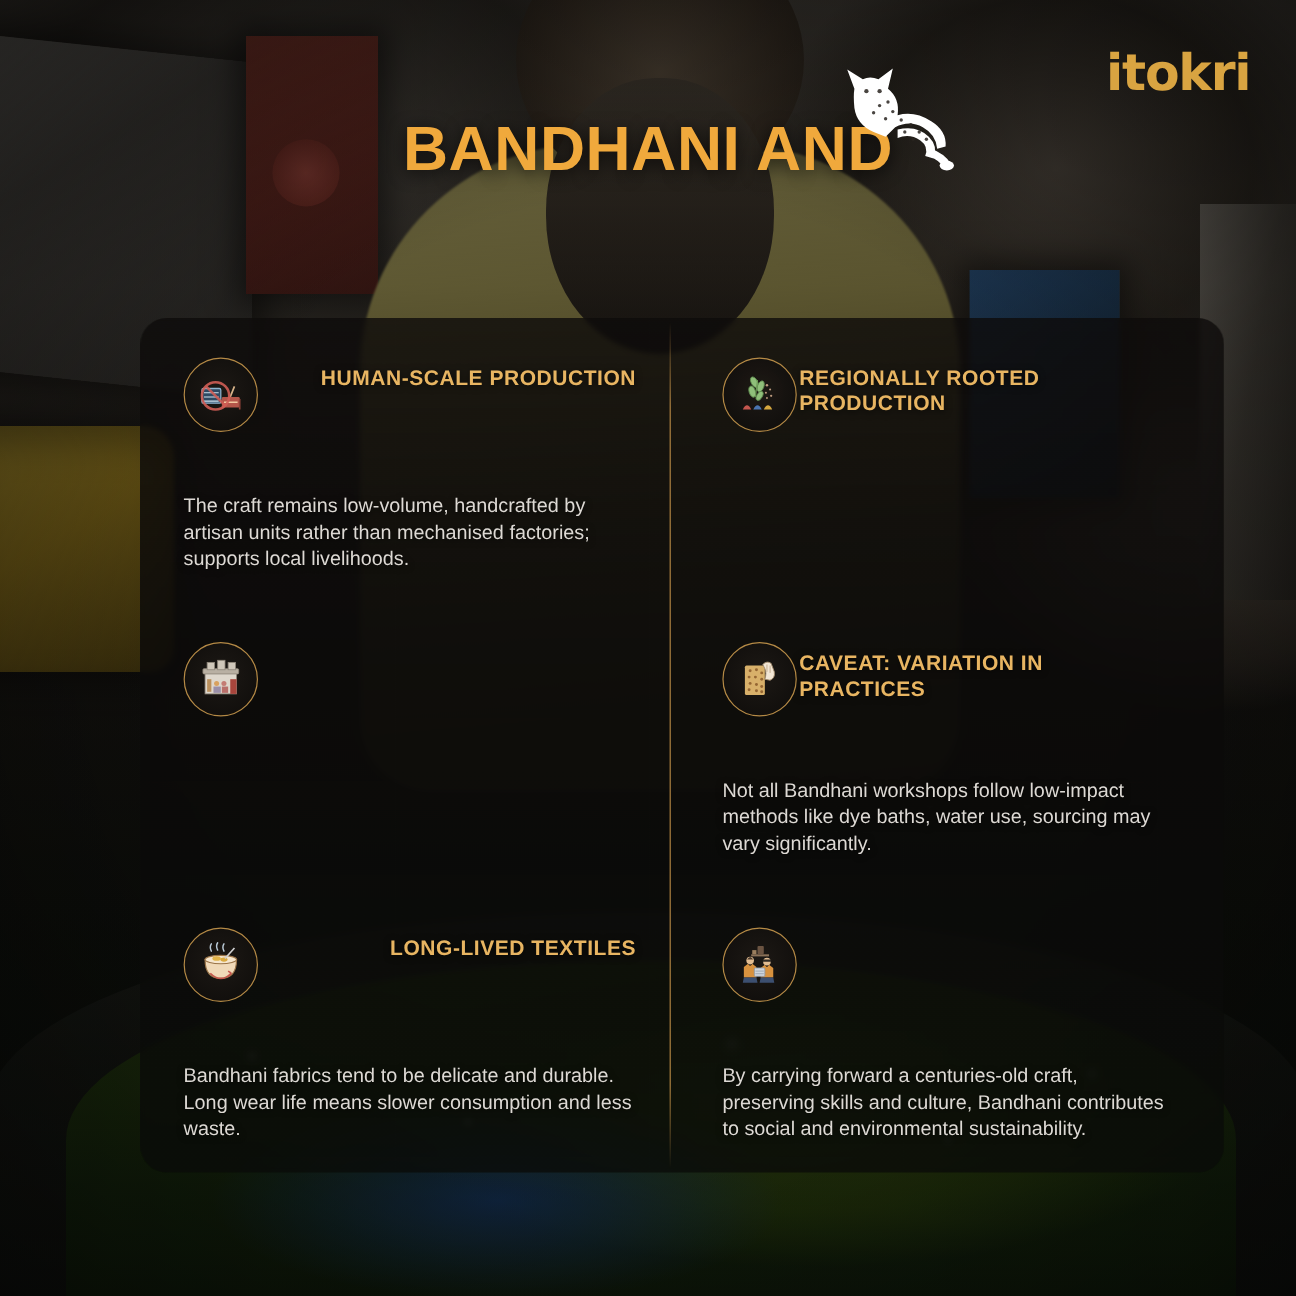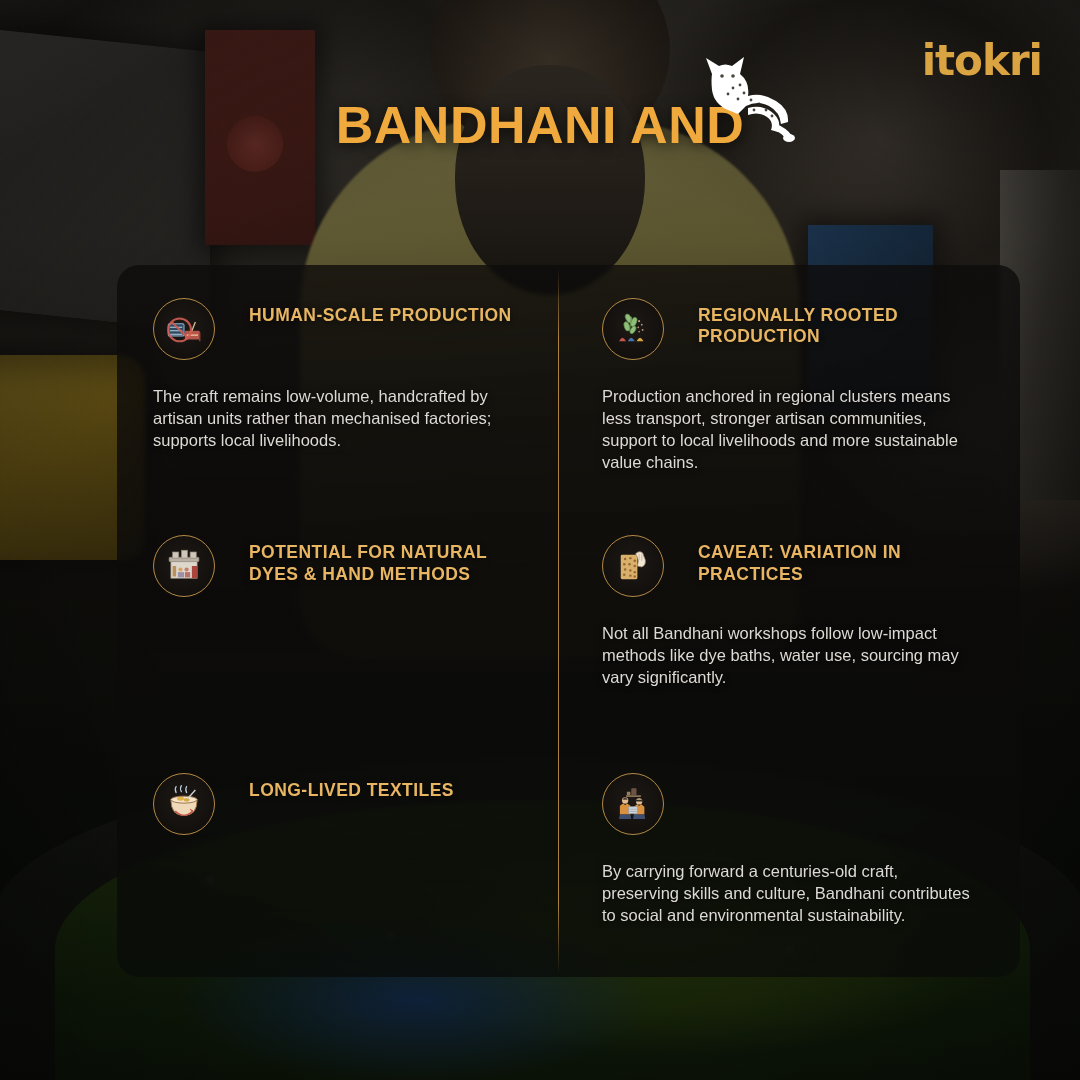--- a/index.html
+++ b/index.html
@@ -104,34 +104,34 @@
   .divider { position:absolute; left:558px; top:268px; width:1px; height:706px;
     background:linear-gradient(180deg, rgba(201,150,75,0) 0%, rgba(201,150,75,.85) 10%, rgba(201,150,75,.85) 90%, rgba(201,150,75,0) 100%); }
 
   
   .grid { position:absolute; left:117px; top:265px; width:903px; height:712px;
     display:grid; grid-template-columns:441px 462px; grid-template-rows:1fr 1fr 1fr; }
 
   .card { position:relative; padding:33px 28px 0 36px; }
   .card.right { padding-left:44px; padding-right:41px; }
 
-  .card-head { display:flex; align-items:flex-start; gap:34px; }
+  .card-head { display:flex; align-items:flex-start; gap:2px;justify-content:space-between; }
 
   .icon-ring { flex:0 0 auto; width:62px; height:62px; border-radius:50%;
     border:1.4px solid #b58a46;
     background:radial-gradient(circle at 50% 45%, rgba(30,26,22,.95) 0%, rgba(14,12,10,.98) 100%);
     display:flex; align-items:center; justify-content:center; overflow:hidden; }
   .icon-ring svg { width:42px; height:42px; display:block; }
 
   .card-title { font-size:17.5px; font-weight:700; line-height:1.22;
     color:#E8B562; letter-spacing:.45px; padding-top:7px;
     text-shadow:0 1px 6px rgba(0,0,0,.6); max-width:330px; }
   .card.right .card-title { max-width:350px; }
 
-  .card-body { margin-top:26px; font-size:16.5px; line-height:1.33;
+  .card-body { margin-top:52px; font-size:16.5px; line-height:1.33;
     color:#ddd9d4; max-width:390px; text-shadow:0 1px 6px rgba(0,0,0,.75); }
   .card.right .card-body { max-width:405px; }
 </style>
 </head>
 <body>
 
 <div id="poster">
 
   <div class="bg-photo">
     <div class="bg-l1"></div>
@@ -225,41 +225,39 @@
                 <circle cx="35" cy="25" r="1.1"></circle>
               <circle cx="31" cy="27" r=".9"></circle>
             </g>
             <path d="M8 38 Q12 30 16 38 Z" fill="#c4564e"></path>
             <path d="M18 38 Q22 30 26 38 Z" fill="#4a74b0"></path>
             <path d="M28 38 Q32 30 36 38 Z" fill="#d6a73f"></path>
           </svg>
         </span>
         <div class="card-title">REGIONALLY ROOTED PRODUCTION</div>
       </div>
-      <div class="card-body">Production anchored in regional clusters means less transport, stronger artisan communities, support to local livelihoods and more sustainable value chains.</div>
     </div>
 
     <div class="card">
       <div class="card-head">
         <span class="icon-ring">
           <svg viewBox="0 0 48 48">
             <rect x="9" y="18" width="30" height="20" fill="#ded7cc" stroke="#8f877b" stroke-width=".8"></rect>
             <rect x="7" y="14" width="34" height="5" rx="1" fill="#b9b0a3" stroke="#8f877b" stroke-width=".8"></rect>
             <rect x="11" y="8" width="7" height="7" fill="#cfc7ba" stroke="#8f877b" stroke-width=".8"></rect>
             <rect x="21" y="6" width="7" height="9" fill="#cfc7ba" stroke="#8f877b" stroke-width=".8"></rect>
             <rect x="31" y="8" width="7" height="7" fill="#cfc7ba" stroke="#8f877b" stroke-width=".8"></rect>
             <rect x="33" y="24" width="6" height="14" fill="#a8453c"></rect>
             <rect x="11" y="24" width="4" height="12" fill="#b98f5c"></rect>
             <circle cx="20" cy="28" r="2.4" fill="#d9a25f"></circle>
             <circle cx="27" cy="28" r="2.4" fill="#c47c74"></circle>
             <rect x="17" y="31" width="7" height="6" fill="#9a8fa8"></rect>
             <rect x="25" y="31" width="6" height="6" fill="#b96f6a"></rect>
           </svg>
         </span>
-        <div class="card-title">POTENTIAL FOR NATURAL DYES &amp; HAND METHODS</div>
       </div>
     </div>
 
     <div class="card right">
       <div class="card-head">
         <span class="icon-ring">
           <svg viewBox="0 0 48 48">
             <rect x="10" y="11" width="19" height="28" rx="1.5" fill="#d8b06a"></rect>
             <g fill="#8a5a2a" opacity=".85">
               <circle cx="15" cy="16" r="1.4"></circle>
@@ -297,20 +295,21 @@
             <ellipse cx="24" cy="19" rx="15" ry="4" fill="#f6e6cd" stroke="#9a7448" stroke-width="1.1"></ellipse>
             <ellipse cx="20" cy="18" rx="4" ry="2.2" fill="#e0b349"></ellipse>
             <ellipse cx="27" cy="19" rx="3.4" ry="2" fill="#d9a93f"></ellipse>
             <path d="M28 18 L37 8" stroke="#cfcfcf" stroke-width="1.6"></path>
             <path d="M14 32 Q24 42 34 32" stroke="#c4564e" stroke-width="1.5" fill="none"></path>
             <path d="M34 32 l-3 -2 m3 2 l-3 3" stroke="#c4564e" stroke-width="1.5" fill="none"></path>
           </svg>
         </span>
         <div class="card-title">LONG-LIVED TEXTILES</div>
       </div>
+      <div class="card-body">Bandhani fabrics tend to be delicate and durable. Long wear life means slower consumption and less waste.</div>
     </div>
 
     <div class="card right">
       <div class="card-head">
         <span class="icon-ring">
           <svg viewBox="0 0 48 48">
             <rect x="16" y="14" width="17" height="2" fill="#8a7158"></rect>
             <rect x="22" y="6" width="6" height="8" rx="1" fill="#6b5442"></rect>
             <rect x="17" y="10" width="4" height="4" fill="#9a7e5e"></rect>
             <g>

